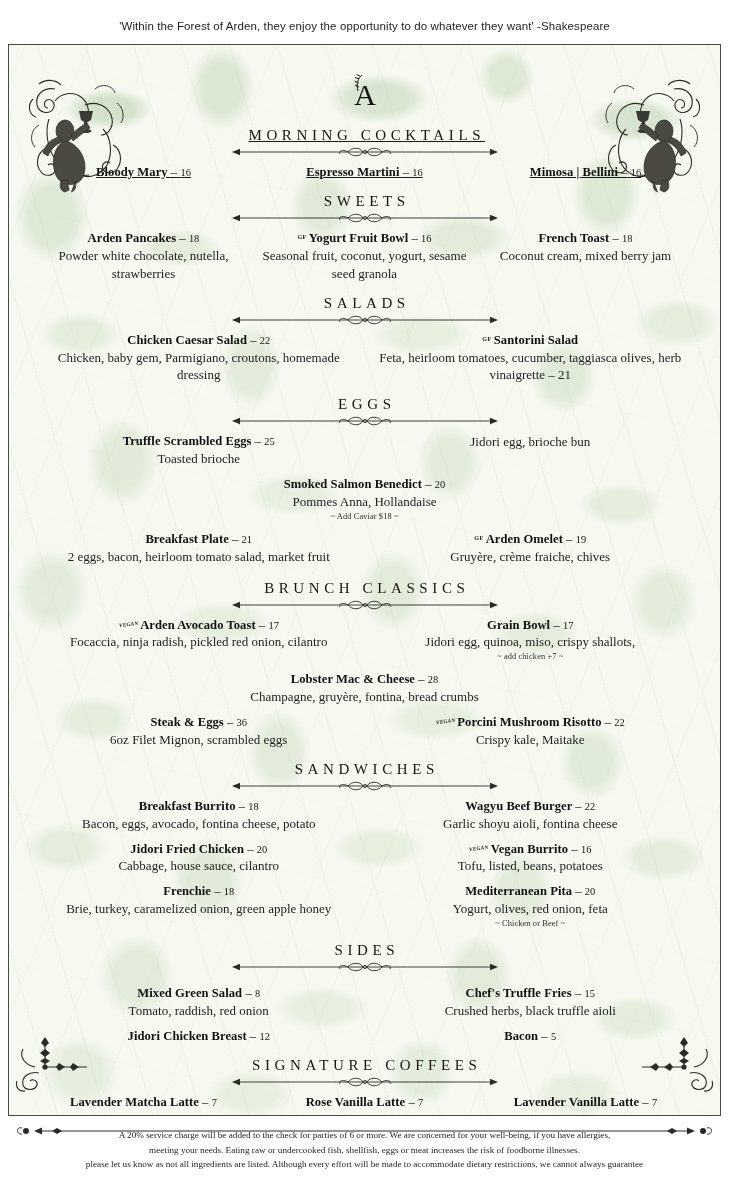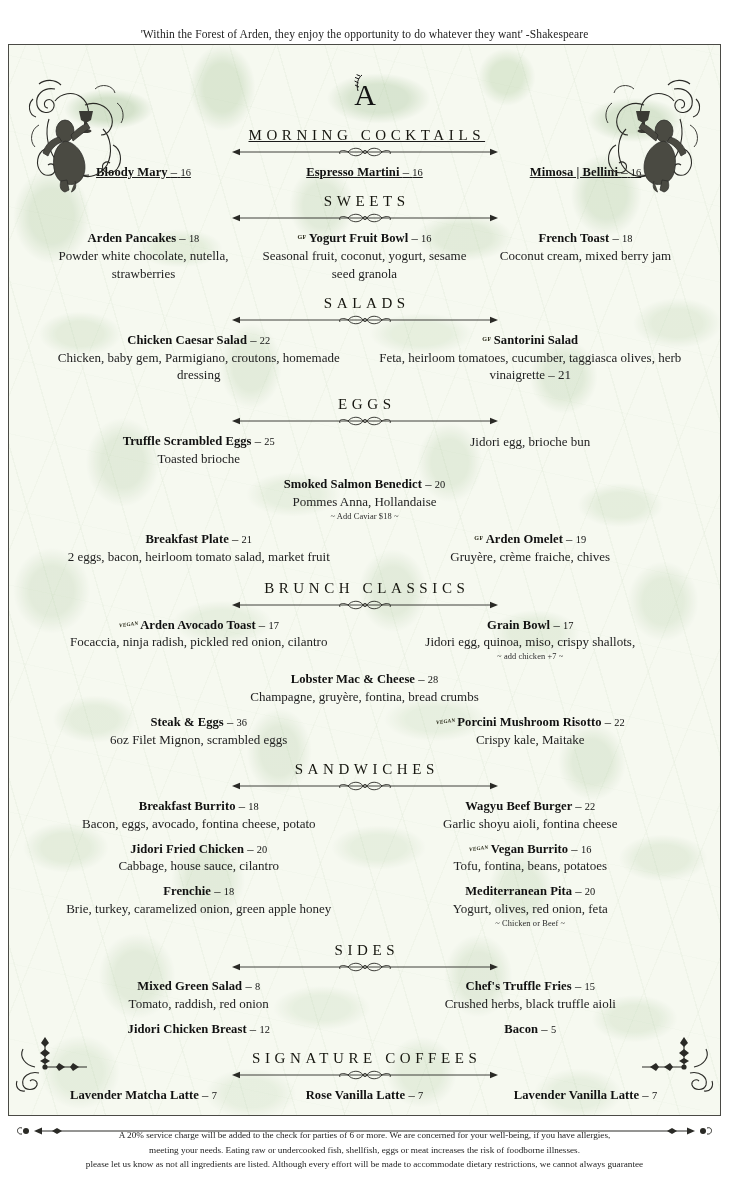--- a/index.html
+++ b/index.html
@@ -16,28 +16,28 @@
   #page {
     position: relative;
     width: 729px;
     height: 1200px;
     background: #ffffff;
   }
 
   
   .quote {
     position: absolute;
-    top: 28px;
+    top: 20px;
     left: 0;
     width: 729px;
     text-align: center;
     font-size: 11.5px;
     letter-spacing: .1px;
     color: #1d1d1d;
-    font-family: Liberation Serif, serif;
+    font-family: Liberation Sans, sans-serif;
   }
 
   
   .card {
     position: absolute;
     left: 8px;
     top: 44px;
     width: 713px;
     height: 1072px;
     border: 1px solid #4a4a45;
@@ -579,21 +579,21 @@
                 <div class="dish-desc">Garlic shoyu aioli, fontina cheese</div>
               </div>
             </div>
             <div class="row two" style="margin-top:8px">
               <div class="cell">
                 <div class="dish-name">Jidori Fried Chicken <span class="dash">–</span> <span class="price">20</span></div>
                 <div class="dish-desc">Cabbage, house sauce, cilantro</div>
               </div>
               <div class="cell">
                 <div class="dish-name"><span class="badge vegan">VEGAN</span>Vegan Burrito <span class="dash">–</span> <span class="price">16</span></div>
-                <div class="dish-desc">Tofu, fontina, beans, potatoes</div>
+                <div class="dish-desc">Tofu, listed, beans, potatoes</div>
               </div>
             </div>
             <div class="row two" style="margin-top:8px">
               <div class="cell">
                 <div class="dish-name">Frenchie <span class="dash">–</span> <span class="price">18</span></div>
                 <div class="dish-desc">Brie, turkey, caramelized onion, green apple honey</div>
               </div>
               <div class="cell">
                 <div class="dish-name">Mediterranean Pita <span class="dash">–</span> <span class="price">20</span></div>
                 <div class="dish-desc">Yogurt, olives, red onion, feta</div>
@@ -610,21 +610,21 @@
                 <path d="M268 6 l-8 -3.2 0 6.4z"></path>
               </g>
               <g stroke="#2a2a26" fill="none" stroke-width="0.9">
                 <path d="M118 6 C122 1 130 1 133 6 C130 11 122 11 118 6z"></path>
                 <path d="M152 6 C148 1 140 1 137 6 C140 11 148 11 152 6z"></path>
                 <path d="M118 6 C113 3 108 5 110 8"></path>
                 <path d="M152 6 C157 3 162 5 160 8"></path>
                 <circle cx="135" cy="6" r="1.6"></circle>
               </g>
             </svg>
-            <div class="row two" style="margin-top:5px">
+            <div class="row two" style="margin-top:12px">
               <div class="cell">
                 <div class="dish-name">Mixed Green Salad <span class="dash">–</span> <span class="price">8</span></div>
                 <div class="dish-desc">Tomato, raddish, red onion</div>
               </div>
               <div class="cell">
                 <div class="dish-name">Chef's Truffle Fries <span class="dash">–</span> <span class="price">15</span></div>
                 <div class="dish-desc">Crushed herbs, black truffle aioli</div>
               </div>
             </div>
             <div class="row two" style="margin-top:8px">

